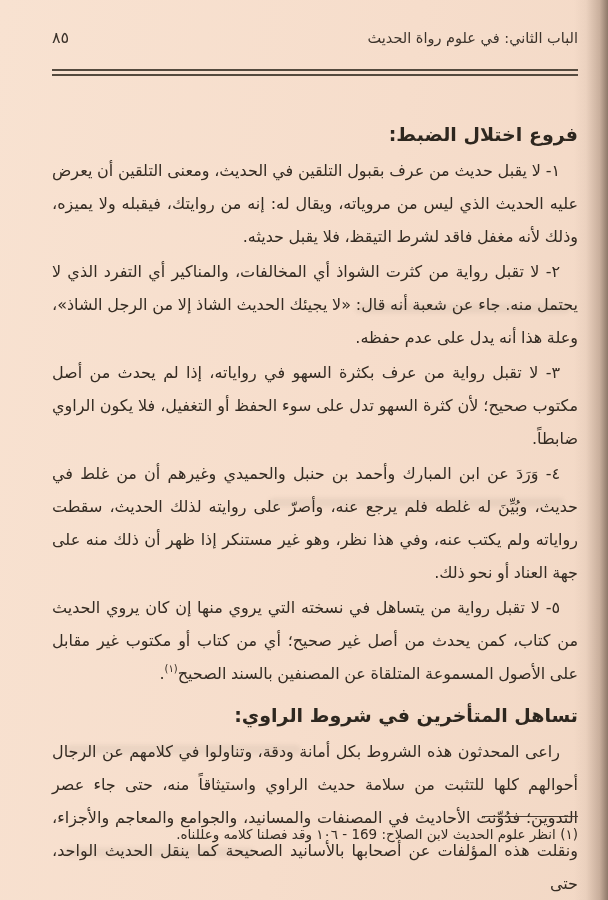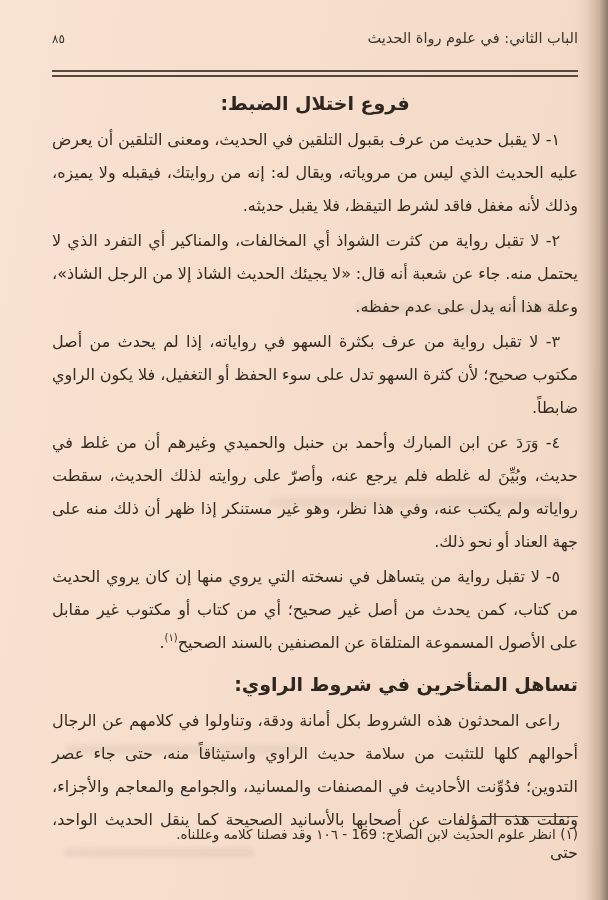--- a/index.html
+++ b/index.html
@@ -19,33 +19,33 @@
       rgba(150,124,106,0.45) 75%,
       #8e7869 100%);
     pointer-events:none;
   }
   .content { position:absolute; top:28px; right:30px; left:52px; }
 
   .running-header {
     display:flex; justify-content:space-between; align-items:baseline;
     font-size:14.5px; line-height:20px; color:#3b322a;
   }
-  .pagenum { font-size:12px;text-align:center; }
+  .pagenum { font-size:16px;text-align:center; }
 
   .double-rule {
     margin-top:21px; height:3px;
     border-top:2px solid #544a3e;
     border-bottom:2px solid #544a3e;
   }
 
   .section-heading {
     font-size:19px; font-weight:bold; color:#2e271f;
     line-height:28px; margin:0 0 6px 0;
   }
-  .heading-first  { margin-top:12px;text-align:center; }
+  .heading-first  { margin-top:44px; }
   .heading-second { margin-top:11px; }
 
   p.body {
     font-size:16px; line-height:33px; margin:0 0 2px 0;
     text-align:justify; word-spacing:-0.5px;
     text-indent:18px;
   }
   sup.fn-ref { font-size:10px; line-height:0; vertical-align:7px; }
 
   .footnote-block { position:absolute; right:30px; left:52px; top:816px; }

